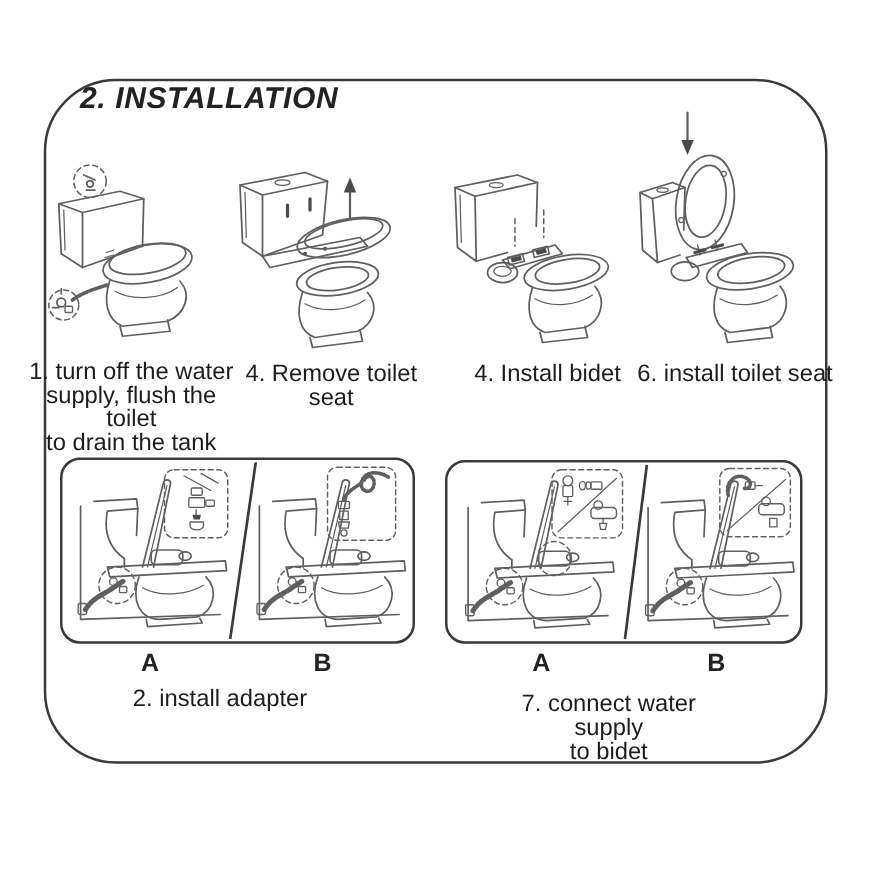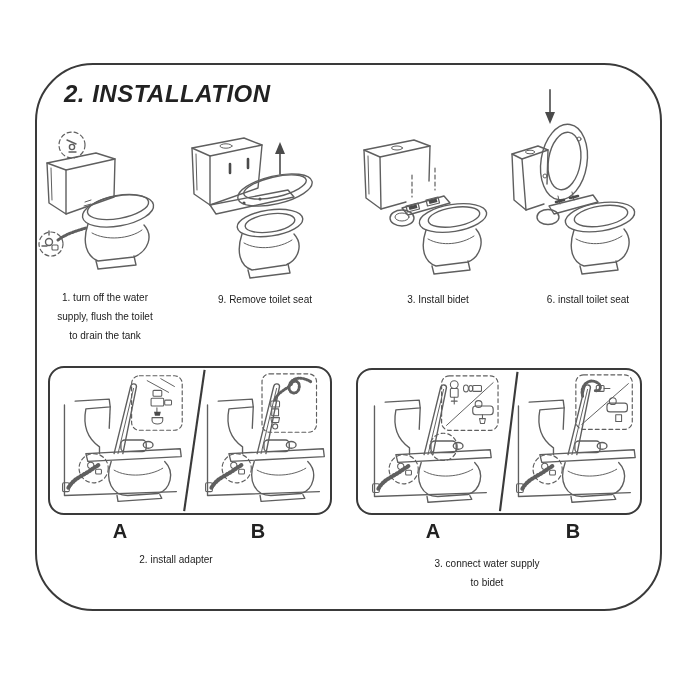--- a/index.html
+++ b/index.html
@@ -5,26 +5,26 @@
   html,body{margin:0;padding:0}
   body{
     width:700px;height:700px;position:relative;background:#ffffff;
     font-family:"Liberation Sans", sans-serif;color:#1e1e1e;overflow:hidden;
   }
   .frame{
     position:absolute;left:35px;top:63px;width:627px;height:548px;
     border:2.5px solid #3a3a3a;border-radius:58px;box-sizing:border-box;background:#fff;
   }
   .title{
-    position:absolute;left:64px;top:80px;margin:0;
+    position:absolute;left:64px;top:65px;margin:0;
     font-size:24px;font-weight:bold;font-style:italic;letter-spacing:.5px;color:#222;
   }
   .fig{position:absolute}
   .caption{
-    position:absolute;font-size:10px;line-height:19px;text-align:center;
+    position:absolute;font-size:19px;line-height:19px;text-align:center;
     white-space:pre-line;color:#1c1c1c;
   }
   .pbox{
     position:absolute;border:2.5px solid #3a3a3a;border-radius:16px;
     box-sizing:border-box;overflow:hidden;background:#fff;
   }
   .pbox svg{display:block;width:100%;height:100%}
   .sublabel{
     position:absolute;font-size:20px;font-weight:bold;color:#222;
     transform:translateX(-50%);
@@ -211,22 +211,22 @@
     <ellipse cx="101" cy="132" rx="27" ry="10" transform="rotate(-9 101 132)"></ellipse>
     <path d="M74,146 C68,164 72,178 84,182 L116,178 C128,173 134,157 124,145"></path>
     <path class="thin" d="M76,155 C90,163 110,160 122,152"></path>
     <path d="M80,182 L82,190 L118,186 L116,177"></path>
   </g>
 </svg>
 
 <div class="caption" style="left:20px;top:288px;width:170px">1. turn off the water
 supply, flush the toilet
 to drain the tank</div>
-<div class="caption" style="left:185px;top:290px;width:160px">9. Remove toilet seat</div>
-<div class="caption" style="left:363px;top:290px;width:150px">3. Install bidet</div>
+<div class="caption" style="left:185px;top:290px;width:160px">4. Remove toilet seat</div>
+<div class="caption" style="left:363px;top:290px;width:150px">4. Install bidet</div>
 <div class="caption" style="left:508px;top:290px;width:160px">6. install toilet seat</div>
 
 <div class="pbox" style="left:48px;top:366px;width:284px;height:149px">
   <svg viewBox="0 0 284 149">
     <use href="#side-toilet" transform="translate(6,4)"></use>
     <use href="#detail5a" transform="translate(82,8)"></use>
     <use href="#side-toilet" transform="translate(153,4)"></use>
     <use href="#detail5b" transform="translate(216,6)"></use>
     <line class="divider" x1="157" y1="2" x2="136" y2="147"></line>
   </svg>
@@ -242,14 +242,14 @@
     <line class="divider" x1="162" y1="2" x2="144" y2="145"></line>
   </svg>
 </div>
 
 <span class="sublabel" style="left:120px;top:520px">A</span>
 <span class="sublabel" style="left:258px;top:520px">B</span>
 <span class="sublabel" style="left:433px;top:520px">A</span>
 <span class="sublabel" style="left:573px;top:520px">B</span>
 
 <div class="caption" style="left:96px;top:550px;width:160px">2. install adapter</div>
-<div class="caption" style="left:397px;top:554px;width:180px">3. connect water supply
+<div class="caption" style="left:397px;top:554px;width:180px">7. connect water supply
 to bidet</div>
 
 </body></html>

